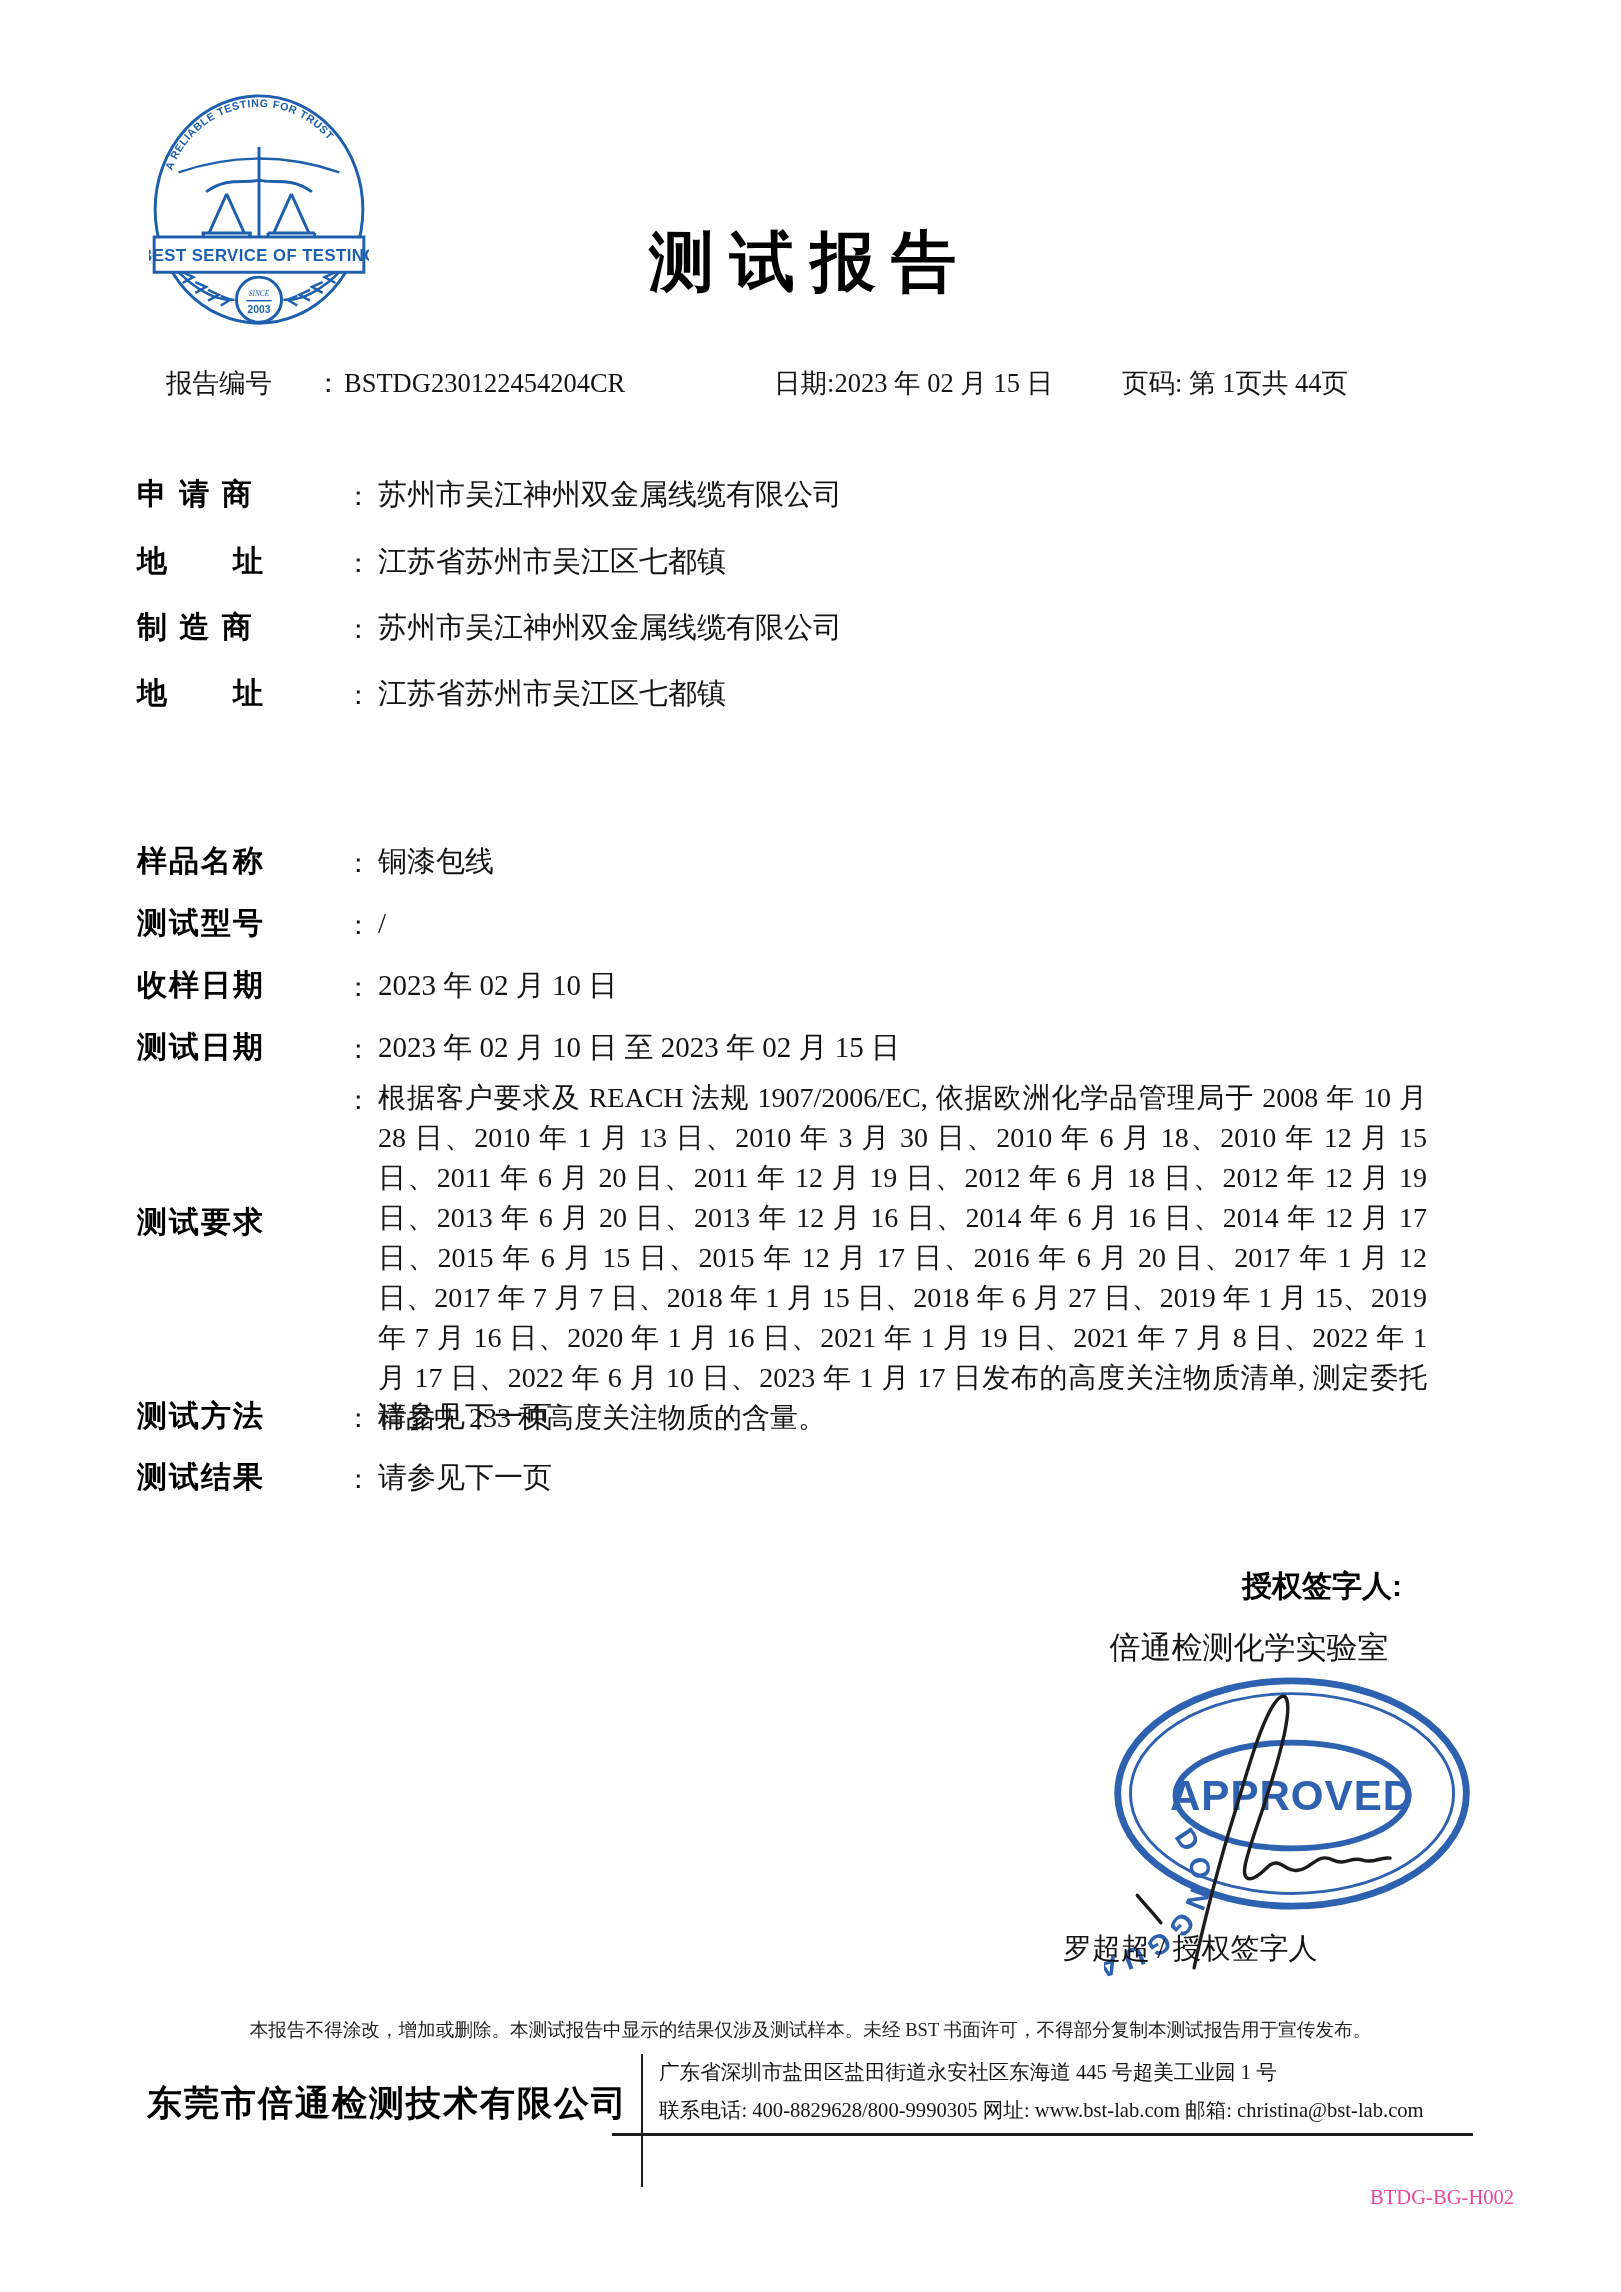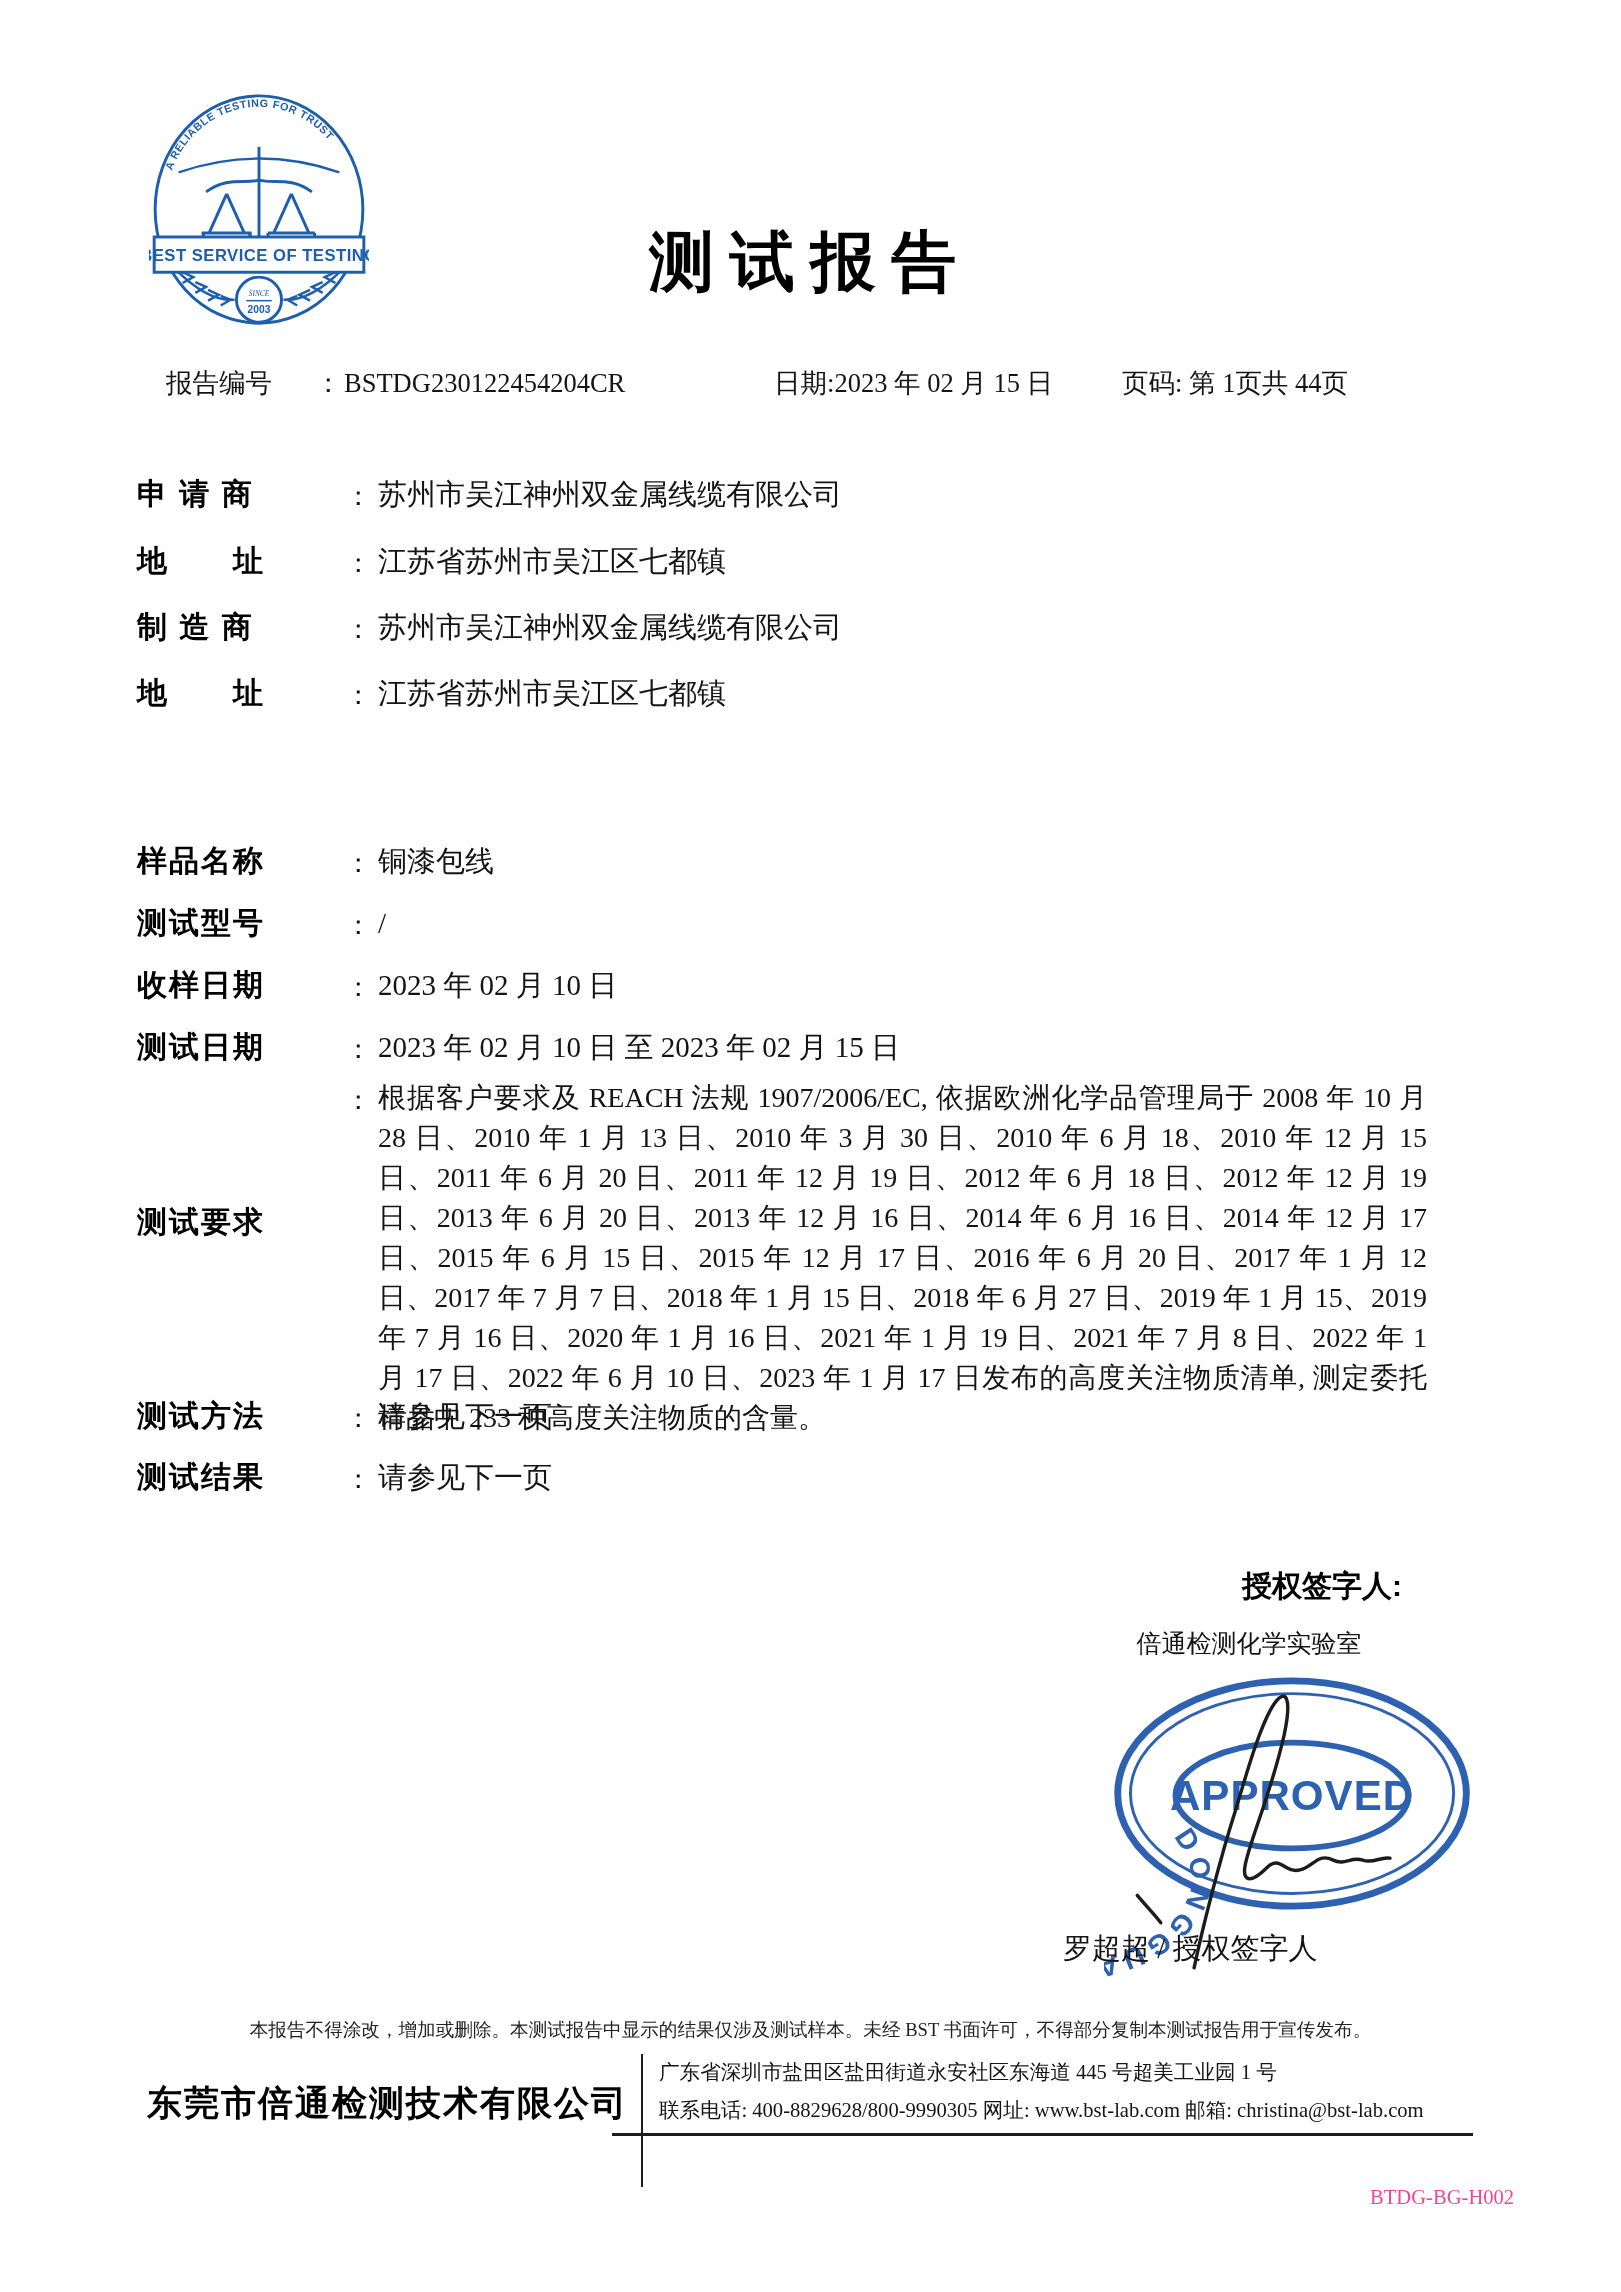--- a/index.html
+++ b/index.html
@@ -37,21 +37,21 @@
     font-size:28px;line-height:40px;text-align:justify;
   }
   .req-lbl{left:137px;top:1202px;}
   .req-lbl .lbl{width:auto;flex:none;}
   
   .auth-head{
     left:1108px;top:1566px;width:294px;text-align:right;
     font-family:"Liberation Sans","DejaVu Sans",sans-serif;
     font-weight:bold;font-size:30px;color:#000;
   }
-  .lab-name{left:1063px;top:1627px;width:372px;text-align:center;font-size:25px;}
+  .lab-name{left:1063px;top:1627px;width:372px;text-align:center;font-size:31px;}
   .signer{left:1063px;top:1929px;width:372px;font-size:29px;}
   
   .disclaimer{left:0;right:0;top:2017px;text-align:center;font-size:18.6px;color:#222;}
   .f-company{
     left:147px;top:2080px;font-size:35px;font-weight:bold;letter-spacing:2px;
     font-family:"Liberation Sans","DejaVu Sans",sans-serif;color:#000;
   }
   .f-address{left:659px;top:2058px;font-size:20.6px;white-space:nowrap;}
   .f-contact{left:659px;top:2096px;font-size:20.6px;white-space:nowrap;}
   .f-vline{left:641px;top:2054px;width:2px;height:133px;background:#1c1c1c;}

